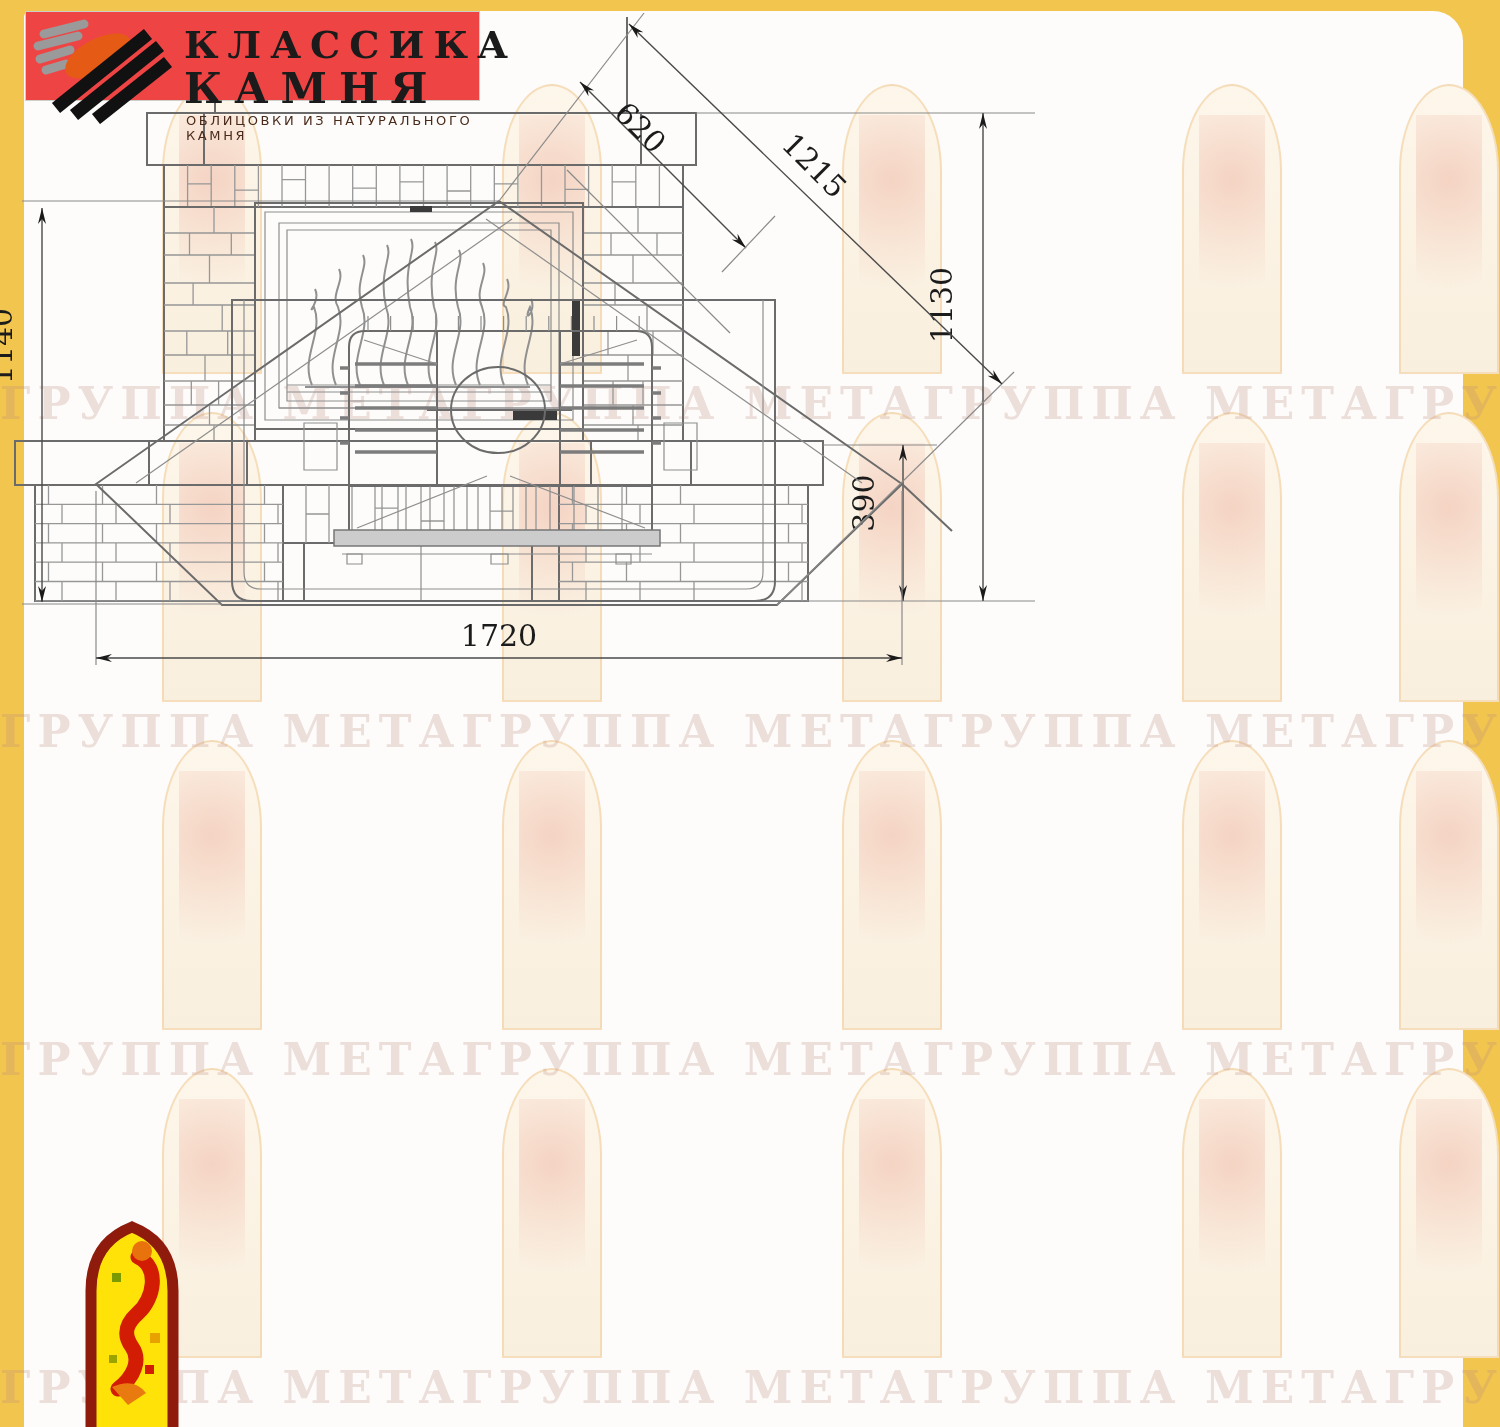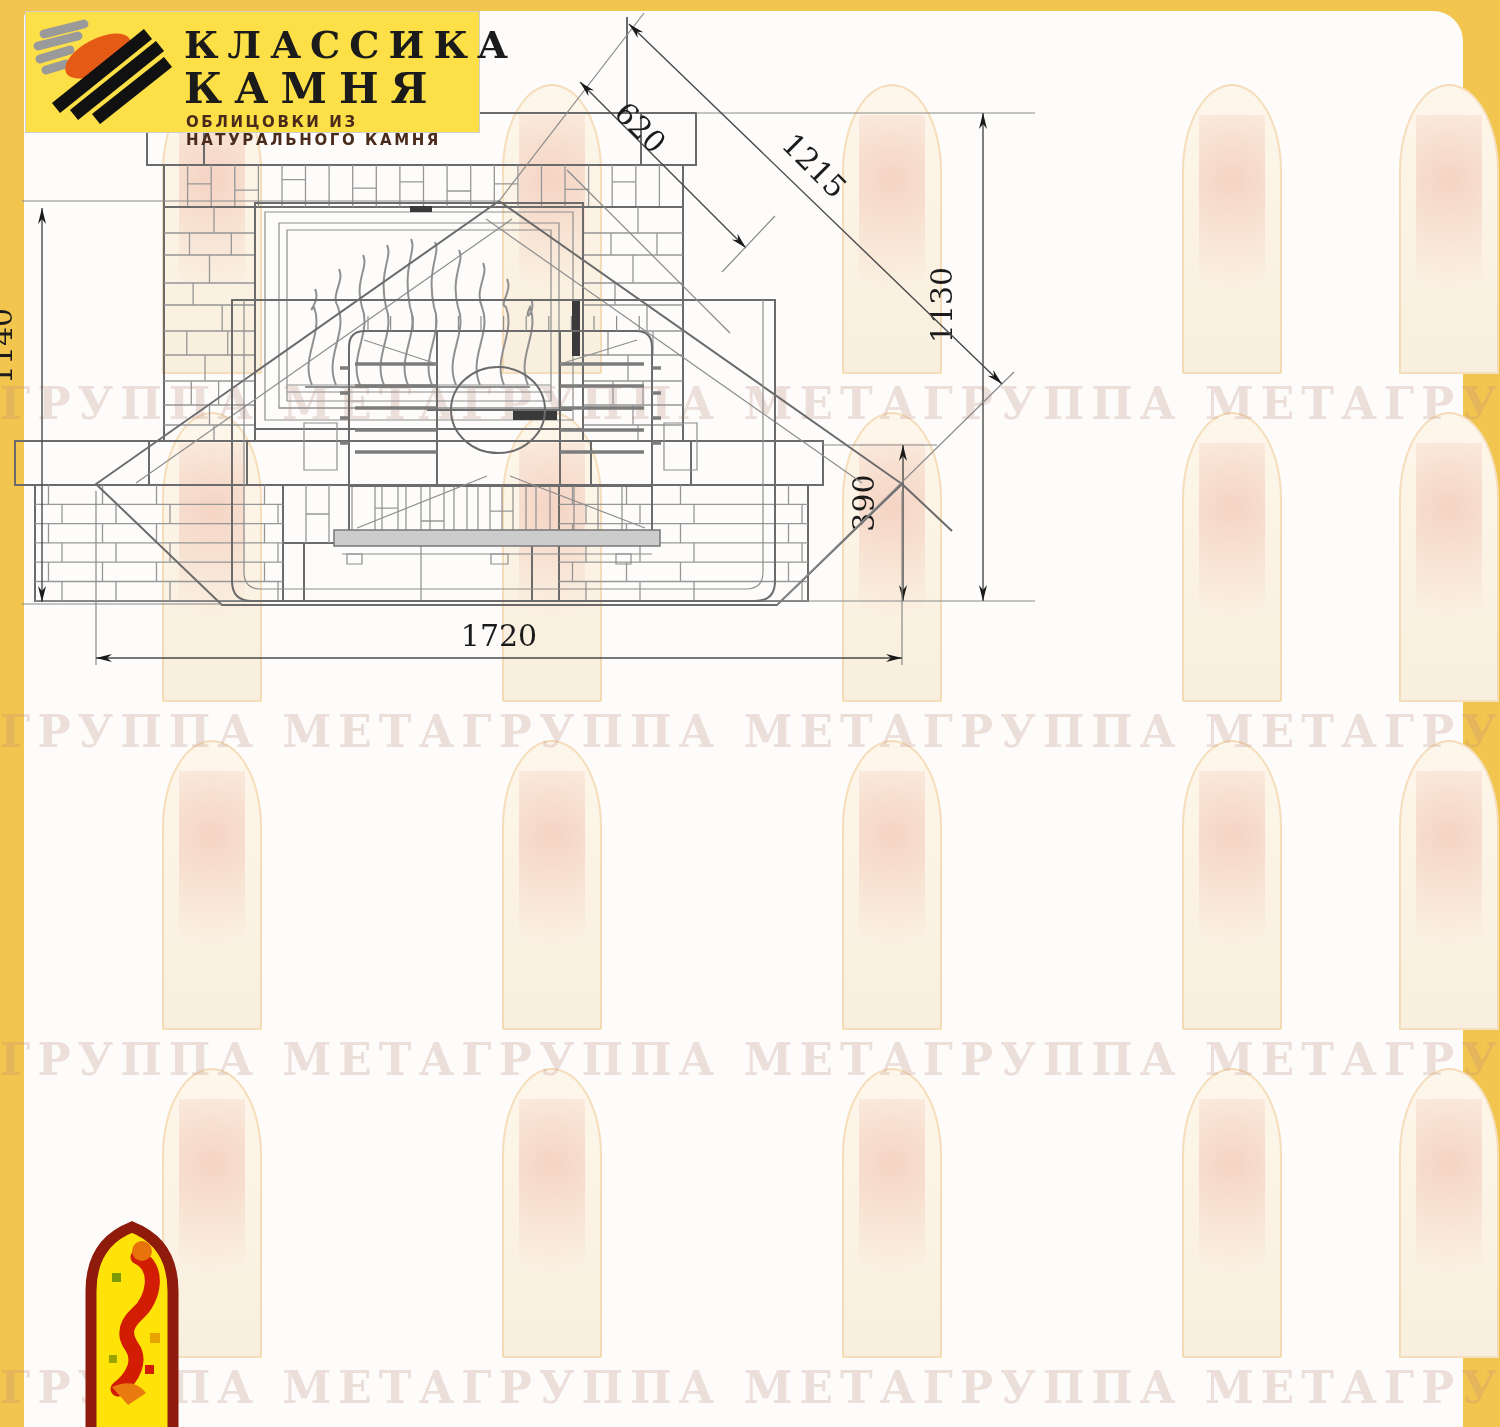--- a/index.html
+++ b/index.html
@@ -12,28 +12,28 @@
   .wm-arch{position:absolute;width:96px;height:286px;
            border:2px solid rgba(240,203,150,.55);
            background:linear-gradient(#FDF6EA,#F9EFDE);
            border-radius:50% 50% 0 0 / 30% 30% 0 0;}
   .wm-blob{position:absolute;left:16%;top:10%;width:68%;height:75%;
            background:radial-gradient(circle at 50% 30%, rgba(240,190,172,.6), rgba(240,190,172,0) 72%);}
   .wm-text{position:absolute;left:0;width:100%;white-space:nowrap;overflow:hidden;
            font-family:"DejaVu Serif",serif;font-weight:bold;font-size:44px;letter-spacing:7px;
            color:rgba(190,140,128,.26);}
   
-  .brand{position:absolute;left:25px;top:11px;width:455px;height:122px;background:#fde047;
+  .brand{position:absolute;left:25px;top:11px;width:455px;height:90px;background:#ef4444;
          border:1px solid #cfcfca;box-sizing:border-box;z-index:3;}
   .brand-name{position:absolute;left:158px;top:14px;font-weight:bold;font-size:38px;
               letter-spacing:9px;color:#1b1b1b;line-height:1.0;}
   .brand-name2{position:absolute;left:158px;top:56px;font-weight:bold;font-size:42px;
                letter-spacing:12px;color:#1b1b1b;line-height:1.0;}
   .brand-tagline{position:absolute;left:160px;top:101px;font-family:"DejaVu Sans",sans-serif;
-                 font-weight:bold;font-size:15px;letter-spacing:2.6px;color:#4a2a1a;}
+                 font-weight:normal;font-size:13px;letter-spacing:2.6px;color:#4a2a1a;}
   .title{position:absolute;left:86px;top:300px;font-weight:bold;font-size:46px;letter-spacing:2px;
          color:#0d0d0d;z-index:3;}
   svg{position:absolute;z-index:2;}
   svg *{vector-effect:non-scaling-stroke;}
   .ln{stroke:#6b6b6b;stroke-width:2;fill:none;}
   .lt{stroke:#8e8e8e;stroke-width:1.2;fill:none;}
   .brick{stroke:#979797;stroke-width:1.3;fill:none;}
   .dim{stroke:#4a4a4a;stroke-width:1.4;fill:none;}
   .ext{stroke:#8a8a8a;stroke-width:1.2;fill:none;}
   .dimtxt{font-family:"DejaVu Serif",serif;font-size:30px;fill:#1b1b1b;}

